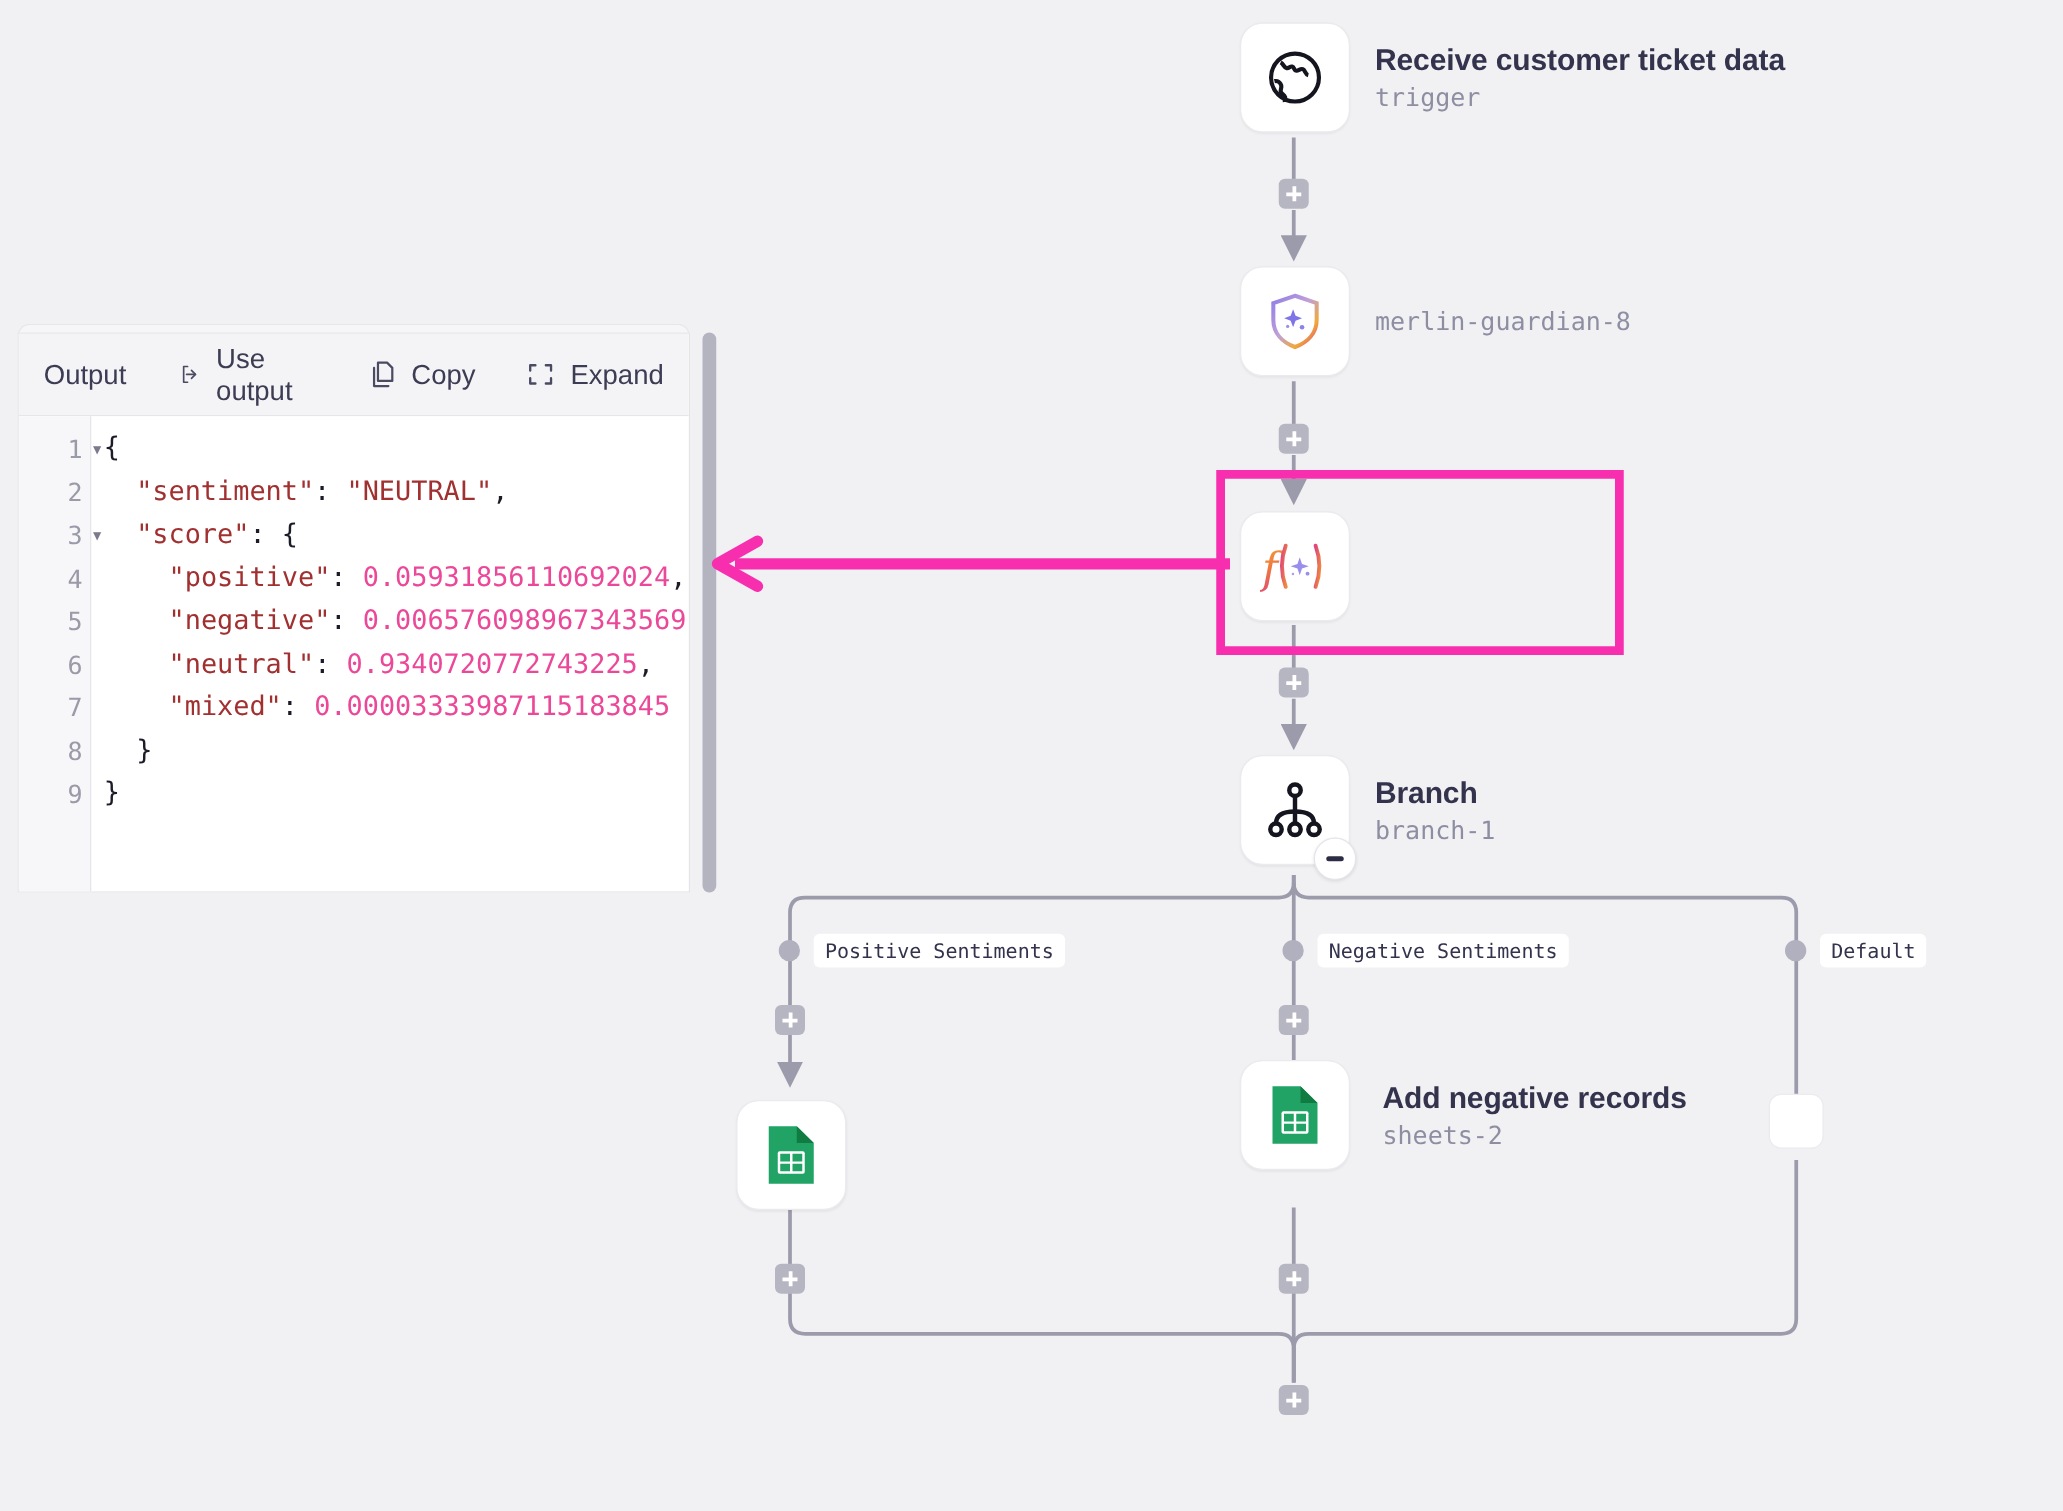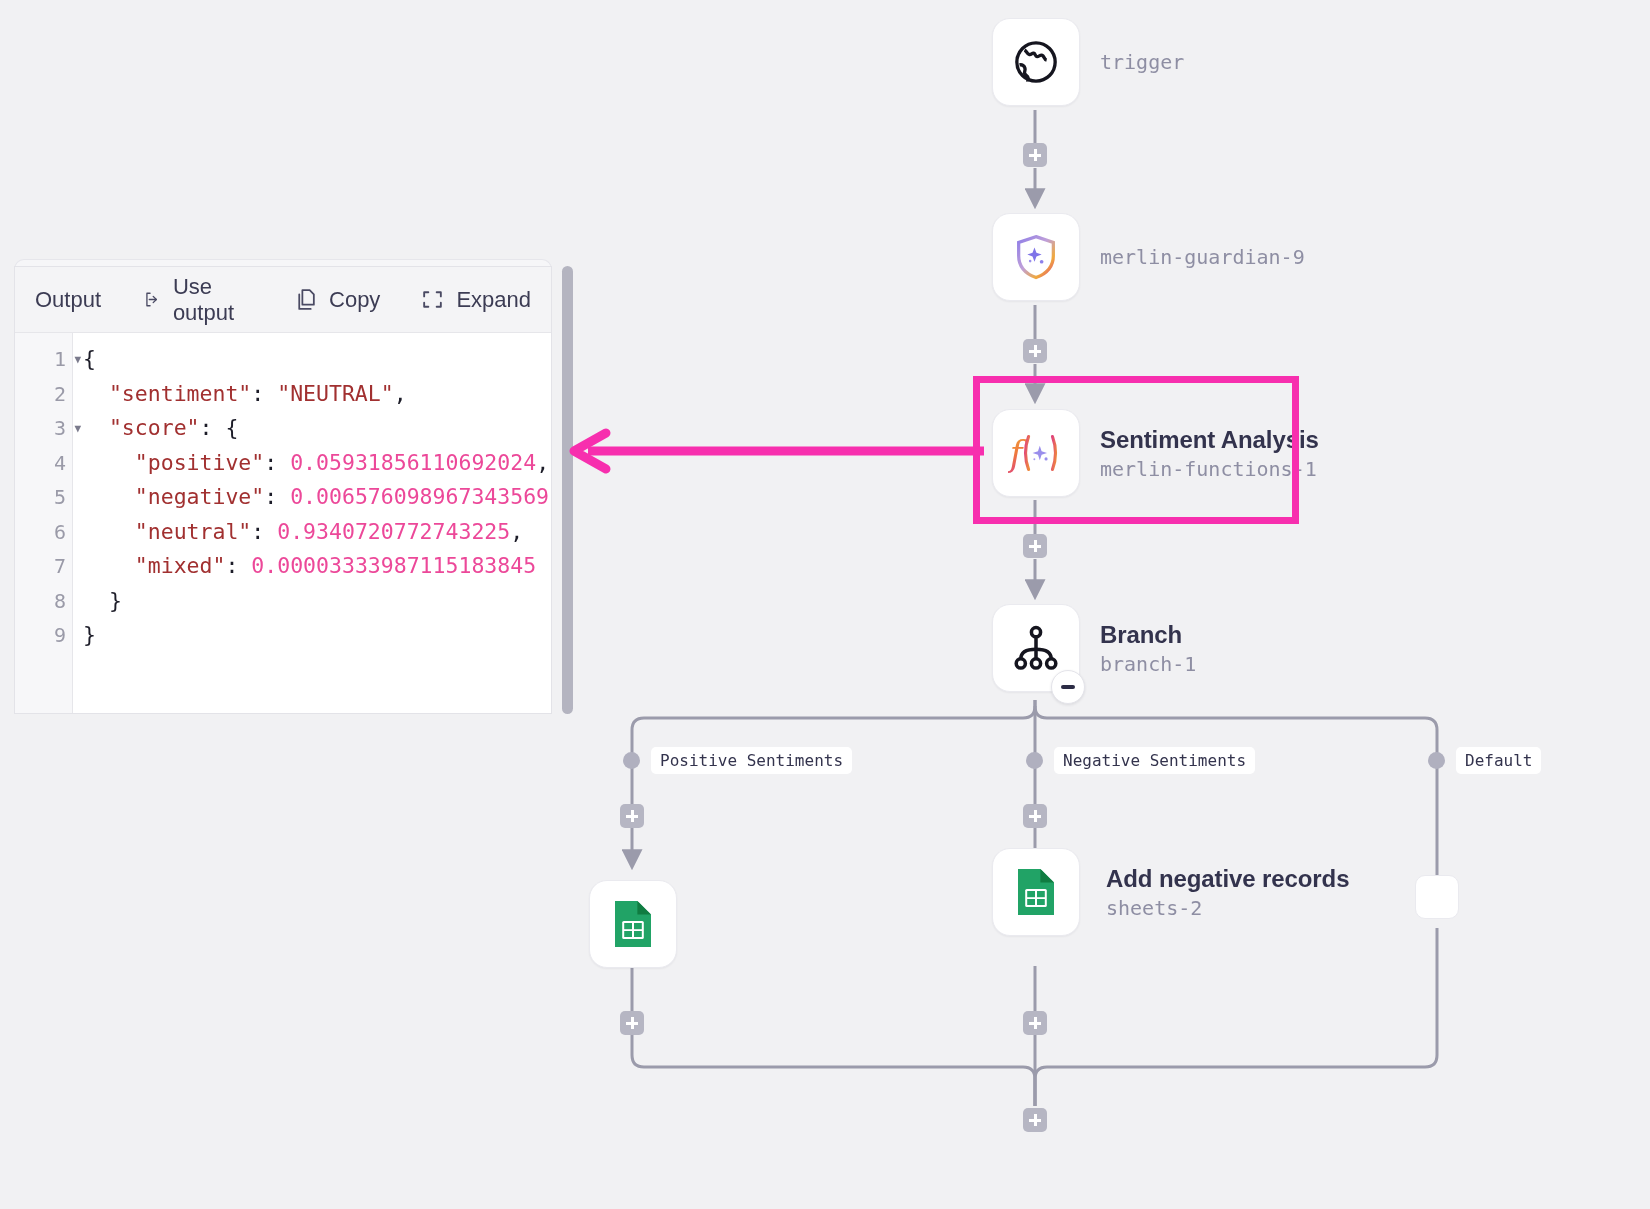--- a/index.html
+++ b/index.html
@@ -304,52 +304,49 @@
 </svg>
 
 <div class="node" style="left:992px; top:18px;">
   <div class="node-tile">
     <svg width="50" height="50" viewBox="0 0 24 24" fill="none" stroke="#15151f" stroke-width="1.6">
       <circle cx="12" cy="12" r="9.2"></circle>
       <path d="M6.5 6.2c1.2.6 1.1 2 2.3 2.2 1 .2 1.2-.8 2.1-.6.9.2.6 1.5 1.6 1.6.9.1 1.5-1 2.5-.6 1 .4.8 2 2.1 2.3M4.1 13.4c1.3-.3 2.3.5 2.6 1.6.3 1.1-.5 1.7-.1 2.6.3.7 1.3.9 1.6 1.9.2.7-.2 1.3-.1 1.9"></path>
     </svg>
   </div>
   <div class="node-text">
+    <div class="node-title">Receive customer ticket data</div>
     <div class="node-sub">trigger</div>
   </div>
 </div>
 
 <div class="node" style="left:992px; top:213px;">
   <div class="node-tile">
     <svg width="52" height="52" viewBox="0 0 24 24">
       <path d="M12 2.6 20 5.3v6.1c0 5-3.4 8.4-8 10.1-4.6-1.7-8-5.1-8-10.1V5.3z" fill="none" stroke="url(#gradShield)" stroke-width="1.5"></path>
       <path d="M11.3 7.6 12.2 10l2.4.9-2.4.9-.9 2.4-.9-2.4L8 10.9l2.4-.9z" fill="#7f74e8"></path>
       <circle cx="14.6" cy="14.2" r="0.85" fill="#8d80ea"></circle>
       <circle cx="9.3" cy="13.9" r="0.6" fill="#9a8eec"></circle>
     </svg>
   </div>
   <div class="node-text">
-    <div class="node-sub">merlin-guardian-9</div>
+    <div class="node-sub">merlin-guardian-8</div>
   </div>
 </div>
 
 <div class="node" style="left:992px; top:409px;">
   <div class="node-tile">
     <svg width="56" height="52" viewBox="0 0 34 28">
       <text x="1" y="22" font-family="DejaVu Serif, serif" font-style="italic" font-size="21" fill="url(#gradF)">f</text>
       <path d="M12.5 4 Q8.8 14 12.5 24" fill="none" stroke="url(#gradP)" stroke-width="1.9" stroke-linecap="round"></path>
       <path d="M27 4 Q30.7 14 27 24" fill="none" stroke="url(#gradP)" stroke-width="1.9" stroke-linecap="round"></path>
       <path d="M19.3 9.6 20.4 12.9 23.7 14 20.4 15.1 19.3 18.4 18.2 15.1 14.9 14 18.2 12.9z" fill="#9a8eec"></path>
       <circle cx="23.1" cy="17.6" r="0.95" fill="#9a8eec"></circle>
       <circle cx="16" cy="17.8" r="0.6" fill="#a99eef"></circle>
     </svg>
-  </div>
-  <div class="node-text">
-    <div class="node-title">Sentiment Analysis</div>
-    <div class="node-sub">merlin-functions-1</div>
   </div>
 </div>
 
 <div class="node" style="left:992px; top:604px;">
   <div class="node-tile">
     <svg width="50" height="50" viewBox="0 0 24 24" fill="none" stroke="#15151f" stroke-width="1.7">
       <circle cx="12" cy="4.4" r="2.2"></circle>
       <circle cx="4.7" cy="19.4" r="2.2"></circle>
       <circle cx="12" cy="19.4" r="2.2"></circle>
       <circle cx="19.3" cy="19.4" r="2.2"></circle>

